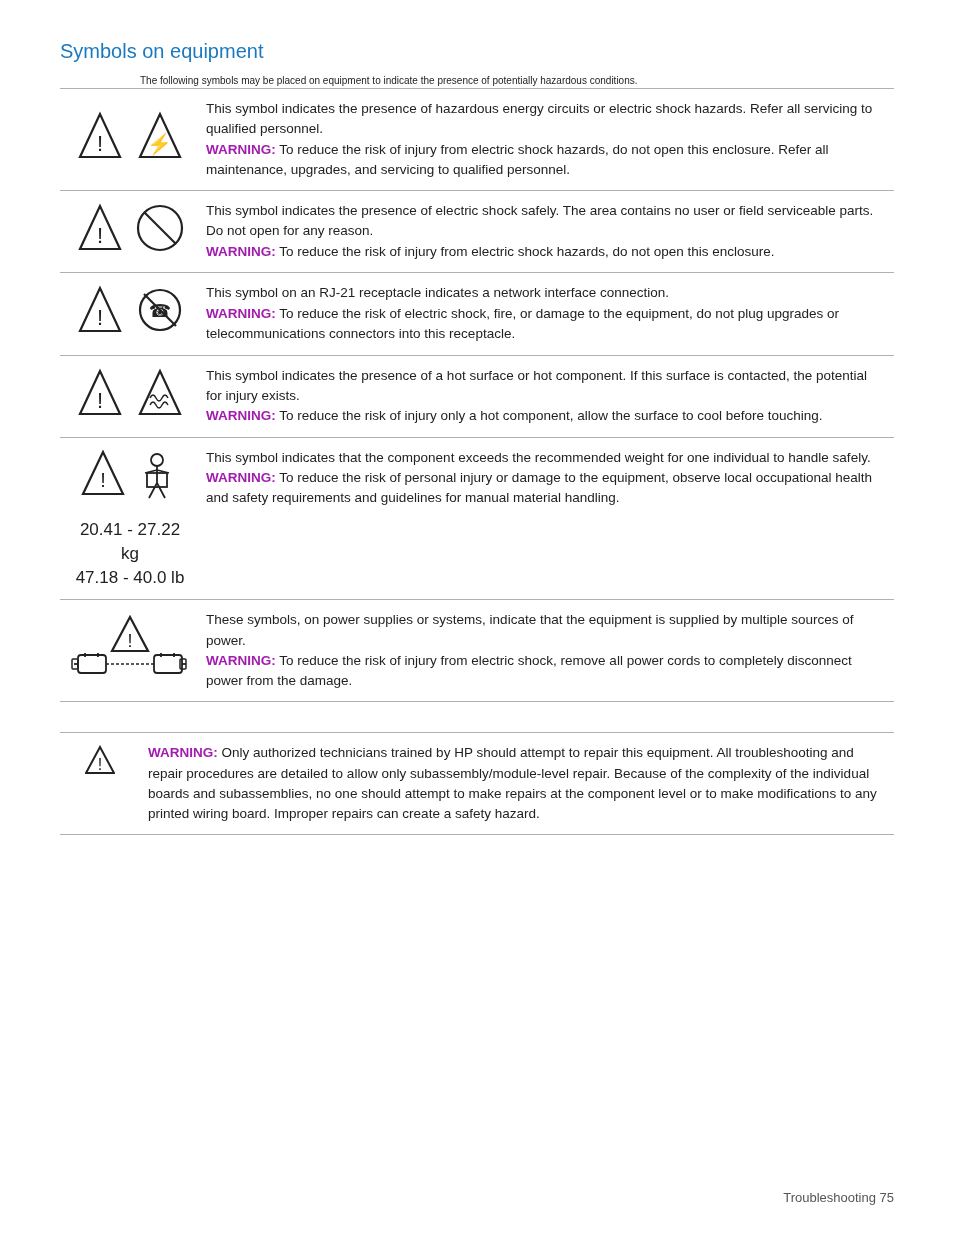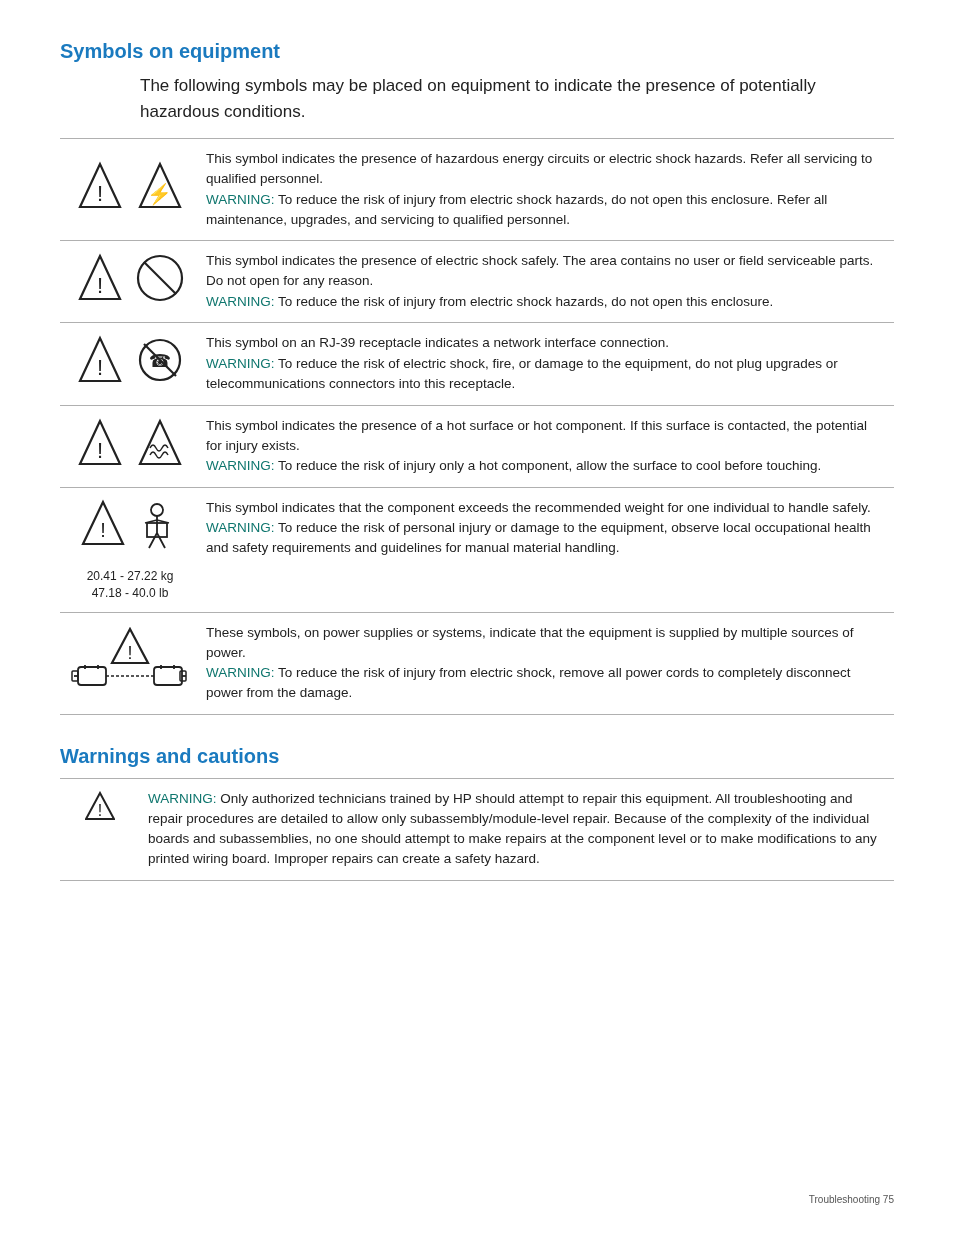--- a/index.html
+++ b/index.html
@@ -8,27 +8,26 @@
       font-size: 13.5px;
       color: #222;
       background: #fff;
       width: 954px;
       min-height: 1235px;
       padding: 40px 60px 60px 60px;
     }
     h2 {
       color: #1a7abf;
       font-size: 20px;
-      font-weight: bold;
+      font-weight: normal;
       margin-bottom: 10px;
     }
     .intro-text {
       margin-left: 80px;
-      margin-bottom: 14px;
-      font-size: 17px;
+      font-size: 10px;
       line-height: 1.5;
     }
     .symbols-table {
       width: 100%;
       border-collapse: collapse;
       margin-bottom: 30px;
     }
     .symbols-table tr {
       border-top: 1px solid #b0b0b0;
     }
@@ -40,22 +39,22 @@
       padding: 10px 8px 10px 8px;
       line-height: 1.5;
     }
     .symbols-table td.icon-cell {
       width: 130px;
       text-align: center;
       vertical-align: middle;
       padding-left: 10px;
     }
     .warning-label {
-      color: #0f766e;
-      font-weight: normal;
+      color: #a21caf;
+      font-weight: bold;
     }
     
     .icon-cell svg {
       display: inline-block;
     }
     .section-warnings {
       margin-top: 10px;
     }
     .warnings-table {
       width: 100%;
@@ -75,25 +74,25 @@
     .warnings-table td.icon-cell {
       width: 80px;
       text-align: center;
       vertical-align: top;
       padding-top: 12px;
     }
     .footer-line {
       position: fixed;
       bottom: 30px;
       right: 60px;
-      font-size: 10px;
+      font-size: 13px;
       color: #555;
     }
     .weight-label {
-      font-size: 12px;
+      font-size: 17px;
       text-align: center;
       line-height: 1.4;
       margin-top: 4px;
       color: #222;
     }
   </style>
 </head>
 <body>
 
 <h2>Symbols on equipment</h2>
@@ -145,21 +144,21 @@
         <polygon points="25,5 5,48 45,48" fill="none" stroke="#222" stroke-width="2.2"></polygon>
         <text x="25" y="42" text-anchor="middle" font-size="22" fill="#222">!</text>
 
         <circle cx="85" cy="27" r="20" fill="none" stroke="#222" stroke-width="2.2"></circle>
 
         <text x="85" y="34" text-anchor="middle" font-size="18" fill="#222">☎</text>
         <line x1="69" y1="11" x2="101" y2="43" stroke="#222" stroke-width="2.2"></line>
       </svg>
     </td>
     <td>
-      <span>This symbol on an RJ-39 receptacle indicates a network interface connection.</span><br>
+      <span>This symbol on an RJ-21 receptacle indicates a network interface connection.</span><br>
       <span class="warning-label">WARNING:</span><span> To reduce the risk of electric shock, fire, or damage to the equipment, do not plug upgrades or telecommunications connectors into this receptacle.</span>
     </td>
   </tr>
 
   <tr>
     <td class="icon-cell">
       <svg width="110" height="55" viewBox="0 0 110 55">
 
         <polygon points="25,5 5,48 45,48" fill="none" stroke="#222" stroke-width="2.2"></polygon>
         <text x="25" y="42" text-anchor="middle" font-size="22" fill="#222">!</text>
@@ -230,21 +229,20 @@
     </td>
     <td>
       <span>These symbols, on power supplies or systems, indicate that the equipment is supplied by multiple sources of power.</span><br>
       <span class="warning-label">WARNING:</span><span> To reduce the risk of injury from electric shock, remove all power cords to completely disconnect power from the damage.</span>
     </td>
   </tr>
 </tbody>
   </table>
 
 <div class="section-warnings">
-  <h2>Warnings and cautions</h2>
 
   <table class="warnings-table">
     <tbody>
         <tr>
       <td class="icon-cell">
         <svg width="30" height="30" viewBox="0 0 30 30">
           <polygon points="15,2 1,28 29,28" fill="none" stroke="#222" stroke-width="2"></polygon>
           <text x="15" y="25" text-anchor="middle" font-size="16" fill="#222">!</text>
         </svg>
       </td>

